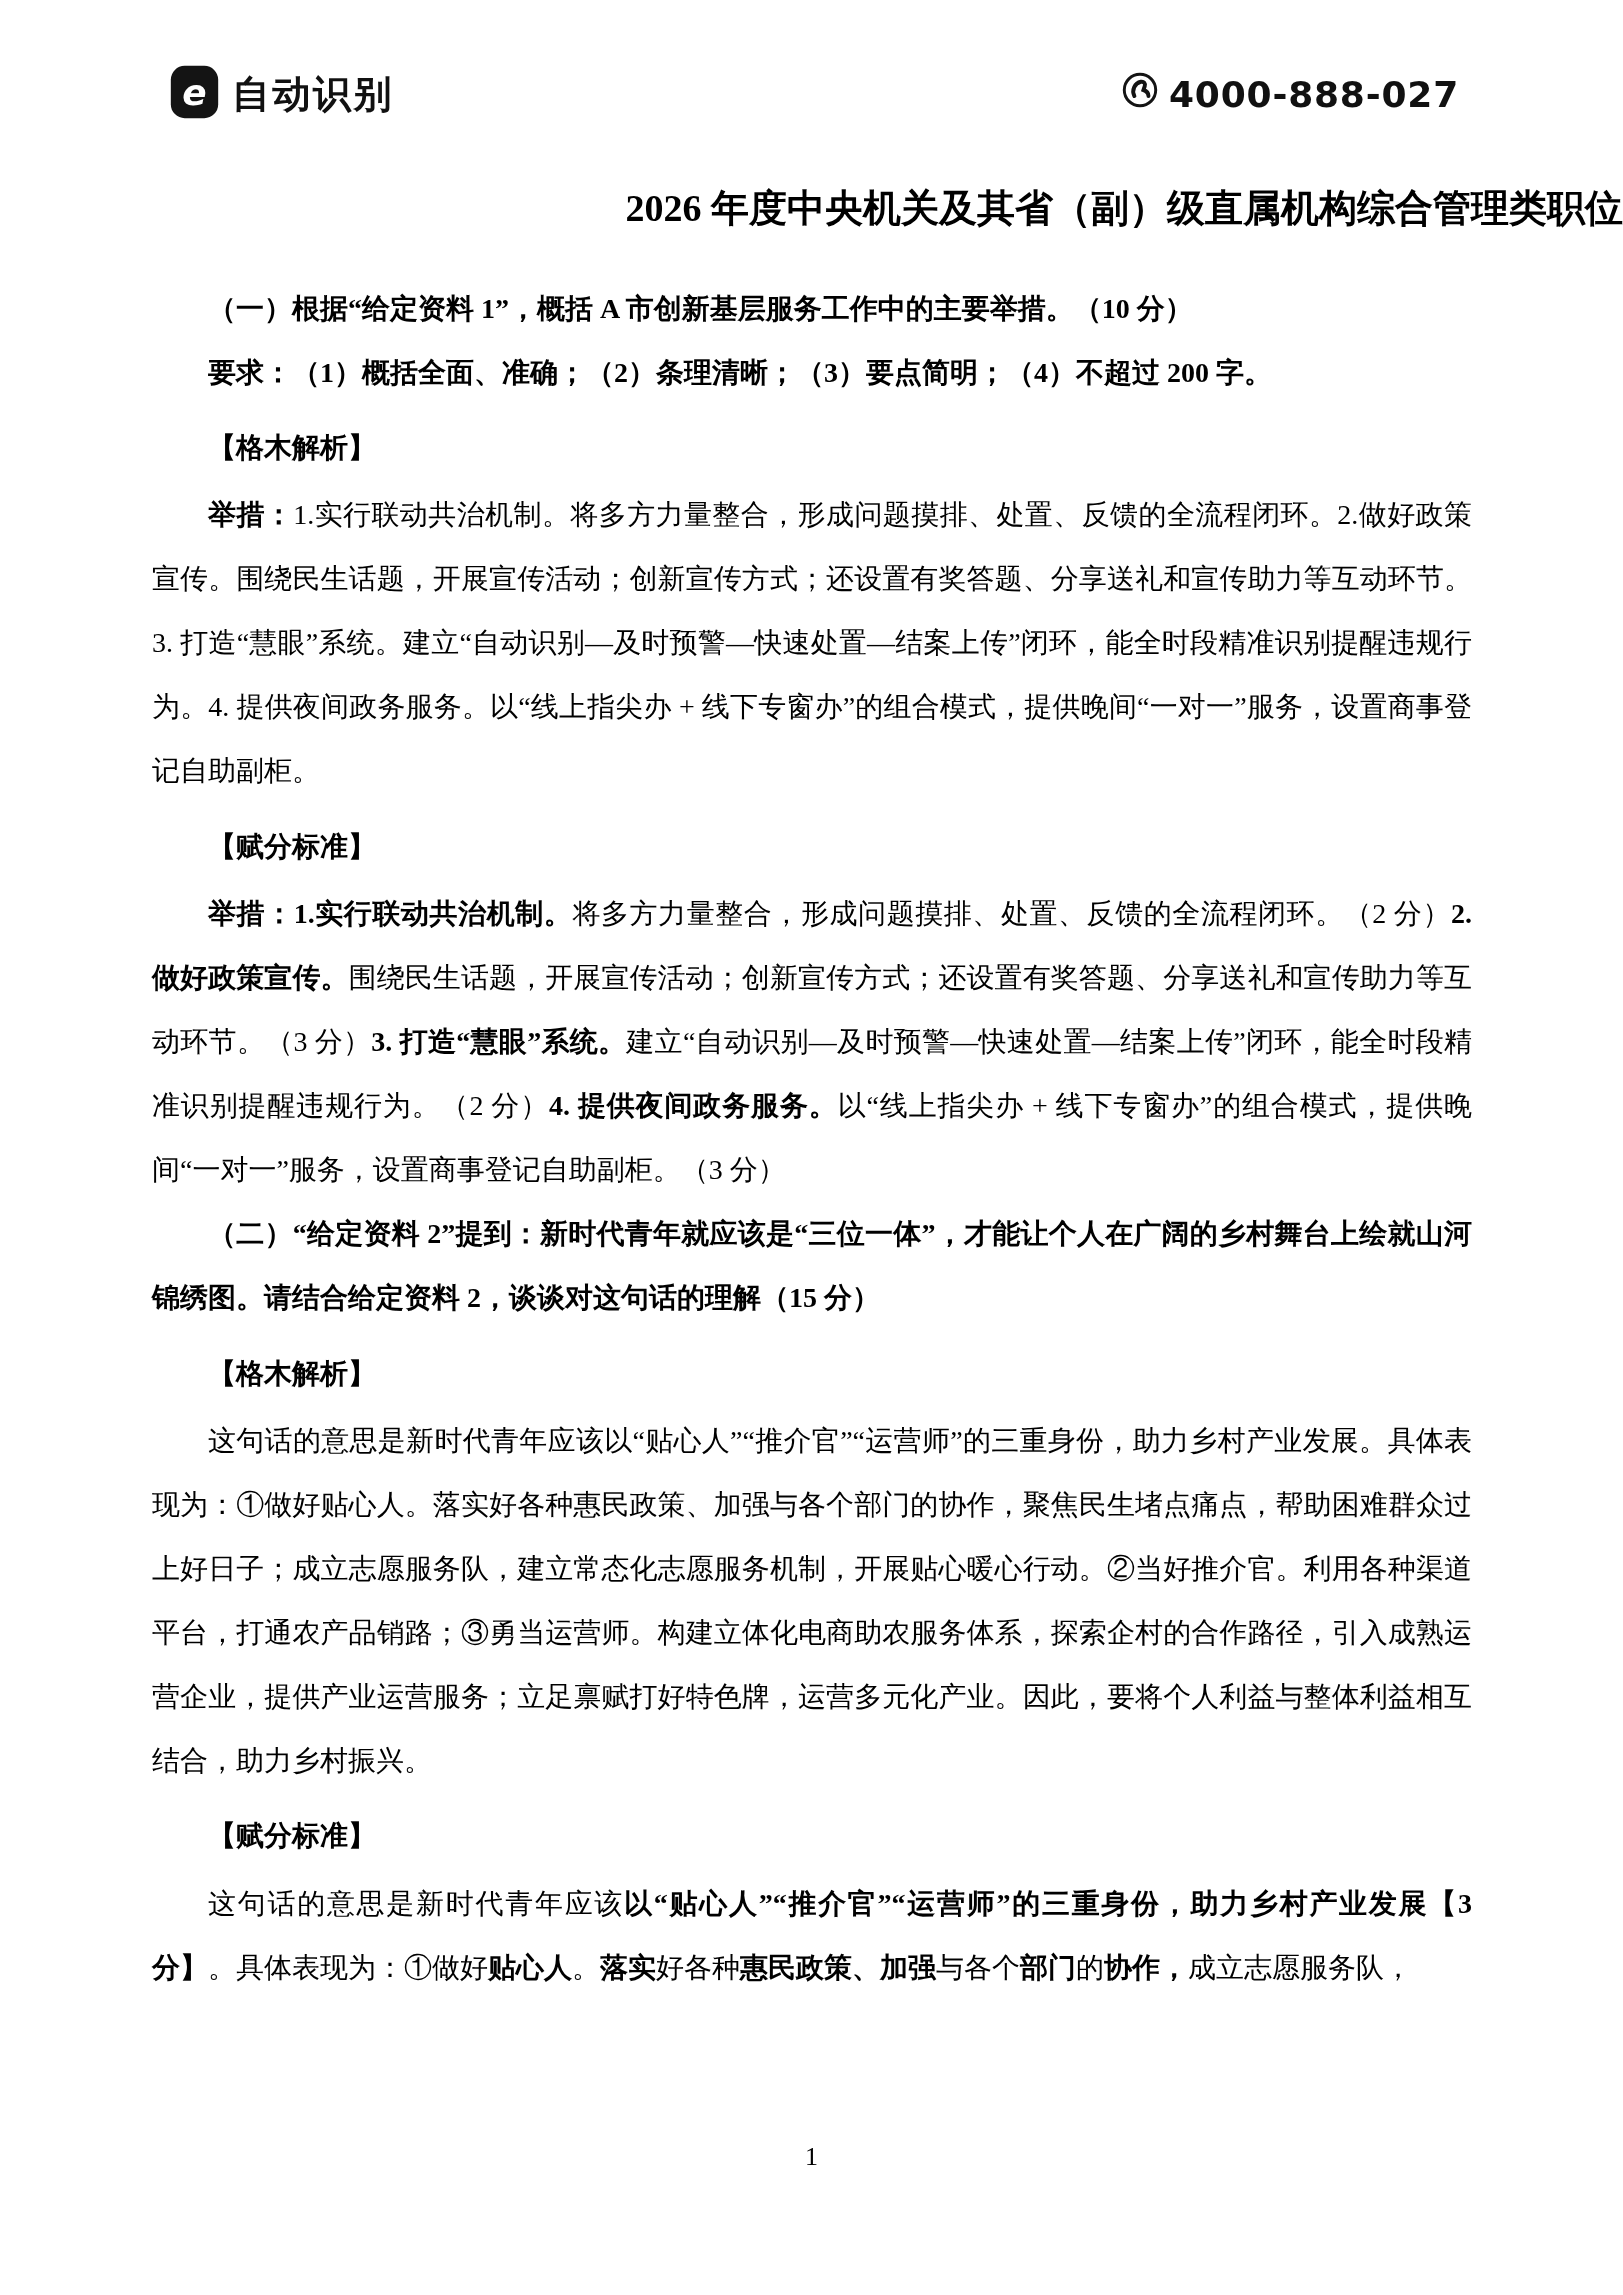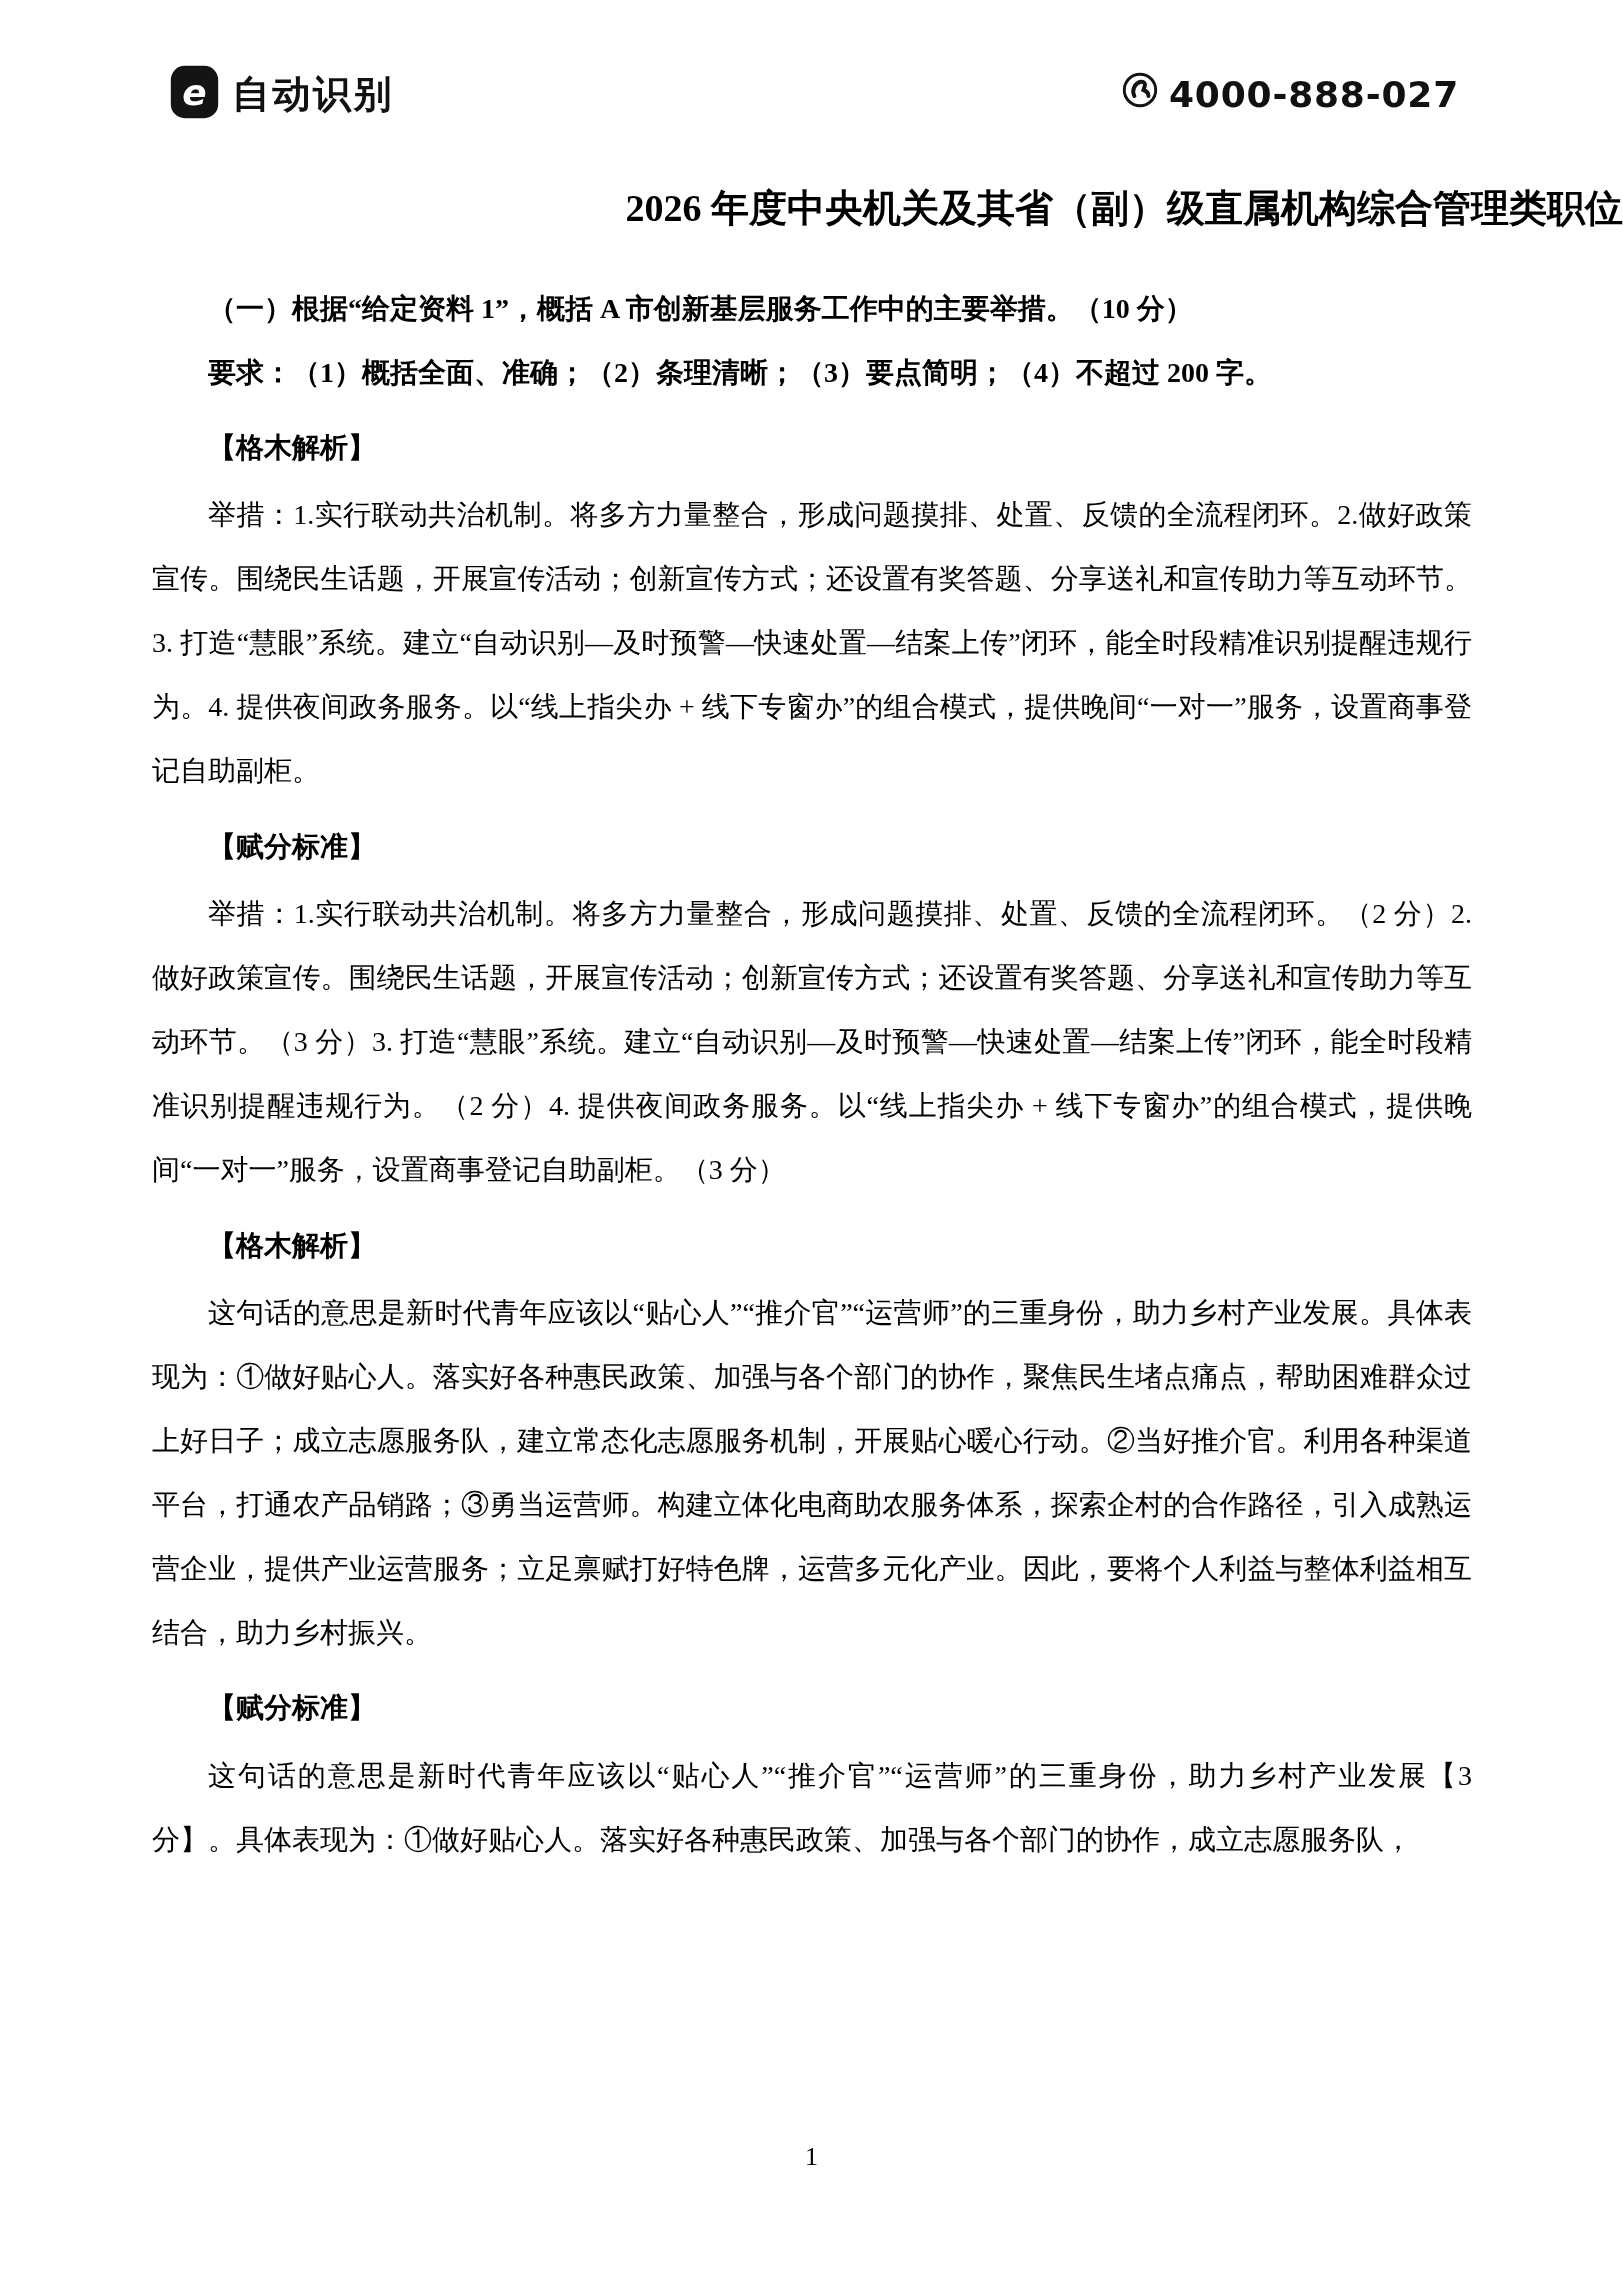--- a/index.html
+++ b/index.html
@@ -32,21 +32,21 @@
     margin-top:41px;text-align:right;
     font-weight:bold;font-size:38px;line-height:88px;color:#000;
   }
   
   .content{
     margin:24.5px 151px 0 152px;
     font-size:28px;line-height:64px;
     text-align:justify;
   }
   .content p{margin:0;text-indent:56px;}
-  .b{font-weight:normal;}
+  .b{font-weight:bold;}
   p.q{font-weight:bold;}
   p.h{font-weight:bold;margin-top:11.5px;margin-bottom:3.3px;}
   .section-gap{margin-top:105px;}
   
   .footer{
     position:absolute;left:0;right:0;bottom:123px;
     text-align:center;font-size:26px;
   }
 </style>
 </head>
@@ -85,20 +85,21 @@
 
     <p class="q">（一）根据“给定资料 1”，概括 A 市创新基层服务工作中的主要举措。（10 分）</p>
     <p class="q">要求：（1）概括全面、准确；（2）条理清晰；（3）要点简明；（4）不超过 200 字。</p>
 
     <p class="h">【格木解析】</p>
     <p><span class="b">举措：</span><span>1.实行联动共治机制。将多方力量整合，形成问题摸排、处置、反馈的全流程闭环。2.做好政策宣传。围绕民生话题，开展宣传活动；创新宣传方式；还设置有奖答题、分享送礼和宣传助力等互动环节。3. 打造“慧眼”系统。建立“自动识别—及时预警—快速处置—结案上传”闭环，能全时段精准识别提醒违规行为。4. 提供夜间政务服务。以“线上指尖办 + 线下专窗办”的组合模式，提供晚间“一对一”服务，设置商事登记自助副柜。</span></p>
 
     <p class="h">【赋分标准】</p>
     <p><span class="b">举措：1.实行联动共治机制。</span><span>将多方力量整合，形成问题摸排、处置、反馈的全流程闭环。（2 分）</span><span class="b">2.做好政策宣传。</span><span>围绕民生话题，开展宣传活动；创新宣传方式；还设置有奖答题、分享送礼和宣传助力等互动环节。（3 分）</span><span class="b">3. 打造“慧眼”系统。</span><span>建立“自动识别—及时预警—快速处置—结案上传”闭环，能全时段精准识别提醒违规行为。（2 分）</span><span class="b">4. 提供夜间政务服务。</span><span>以“线上指尖办 + 线下专窗办”的组合模式，提供晚间“一对一”服务，设置商事登记自助副柜。（3 分）</span></p>
 
+    <p class="q section-gap">（二）“给定资料 2”提到：新时代青年就应该是“三位一体”，才能让个人在广阔的乡村舞台上绘就山河锦绣图。请结合给定资料 2，谈谈对这句话的理解（15 分）</p>
 
     <p class="h">【格木解析】</p>
     <p><span>这句话的意思是新时代青年应该以“贴心人”“推介官”“运营师”的三重身份，助力乡村产业发展。具体表现为：①做好贴心人。落实好各种惠民政策、加强与各个部门的协作，聚焦民生堵点痛点，帮助困难群众过上好日子；成立志愿服务队，建立常态化志愿服务机制，开展贴心暖心行动。②当好推介官。利用各种渠道平台，打通农产品销路；③勇当运营师。构建立体化电商助农服务体系，探索企村的合作路径，引入成熟运营企业，提供产业运营服务；立足禀赋打好特色牌，运营多元化产业。因此，要将个人利益与整体利益相互结合，助力乡村振兴。</span></p>
 
     <p class="h">【赋分标准】</p>
     <p><span>这句话的意思是新时代青年应该</span><span class="b">以“贴心人”“推介官”“运营师”的三重身份，助力乡村产业发展【3 分】</span><span>。具体表现为：①做好</span><span class="b">贴心人</span><span>。</span><span class="b">落实</span><span>好各种</span><span class="b">惠民政策、加强</span><span>与各个</span><span class="b">部门</span><span>的</span><span class="b">协作，</span><span>成立志愿服务队，</span></p>
 
   </div>
 
   <div class="footer">

